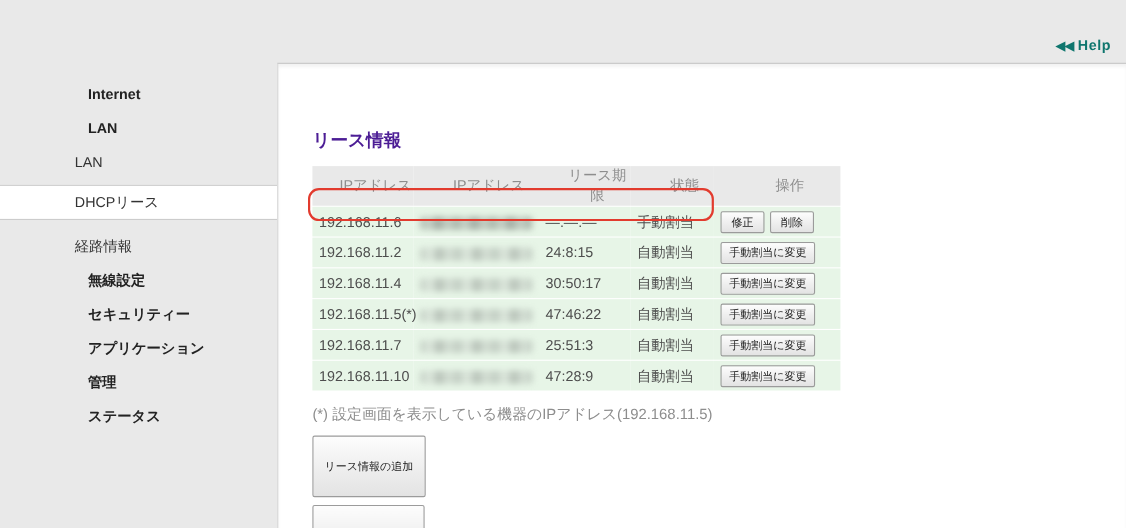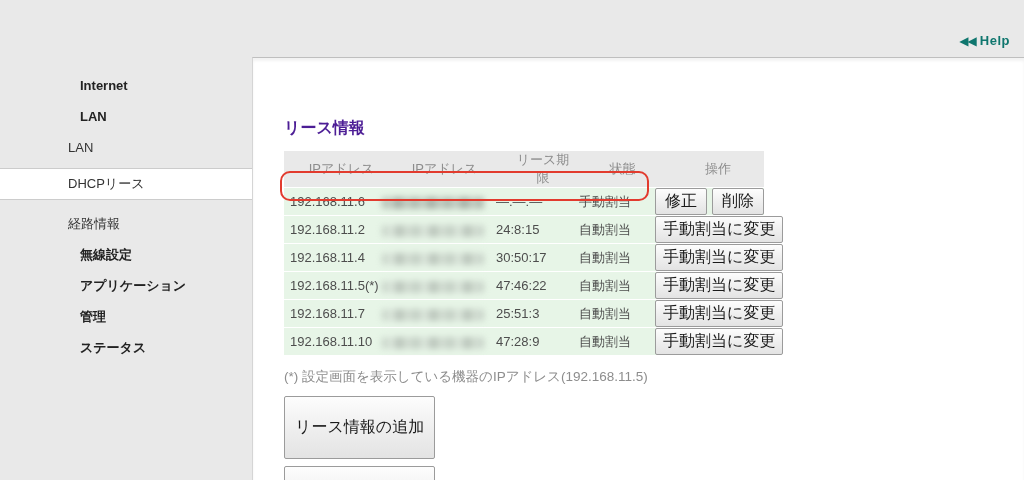--- a/index.html
+++ b/index.html
@@ -122,21 +122,21 @@
     vertical-align: middle;
   }
   tr.hl .mac-blur {
     background: repeating-linear-gradient(90deg,
       #9aa69b 0px, #c4cec4 8px, #8d978e 16px, #bfc9bf 25px, #9aa69b 33px);
   }
 
   
   .btn {
     font-family: "Liberation Sans", "DejaVu Sans", sans-serif;
-    font-size: 16px;
+    font-size: 10px;
     color: #1a1a1a;
     background: linear-gradient(#fdfdfd, #eeeeee 55%, #e3e3e3);
     border: 1px solid #9b9b9b;
     border-radius: 2px;
     padding: 2px 8px;
     cursor: pointer;
     white-space: nowrap;
     text-align: center;
   }
   td .btn { margin-right: 5px; padding: 2px 9px; }
@@ -159,20 +159,21 @@
 </div>
 
 <div class="sidebar">
   <div class="side-menu">
     <div class="side-item lvl1">Internet</div>
     <div class="side-item lvl1">LAN</div>
     <div class="side-item lvl2">LAN</div>
     <div class="side-item lvl2 selected">DHCPリース</div>
     <div class="side-item lvl2">経路情報</div>
     <div class="side-item lvl1">無線設定</div>
+    <div class="side-item lvl1">セキュリティー</div>
     <div class="side-item lvl1">アプリケーション</div>
     <div class="side-item lvl1">管理</div>
     <div class="side-item lvl1">ステータス</div>
   </div>
 </div>
 
 <div class="content-panel">
   <div class="content-inner">
     <div class="page-title">リース情報</div>
 

